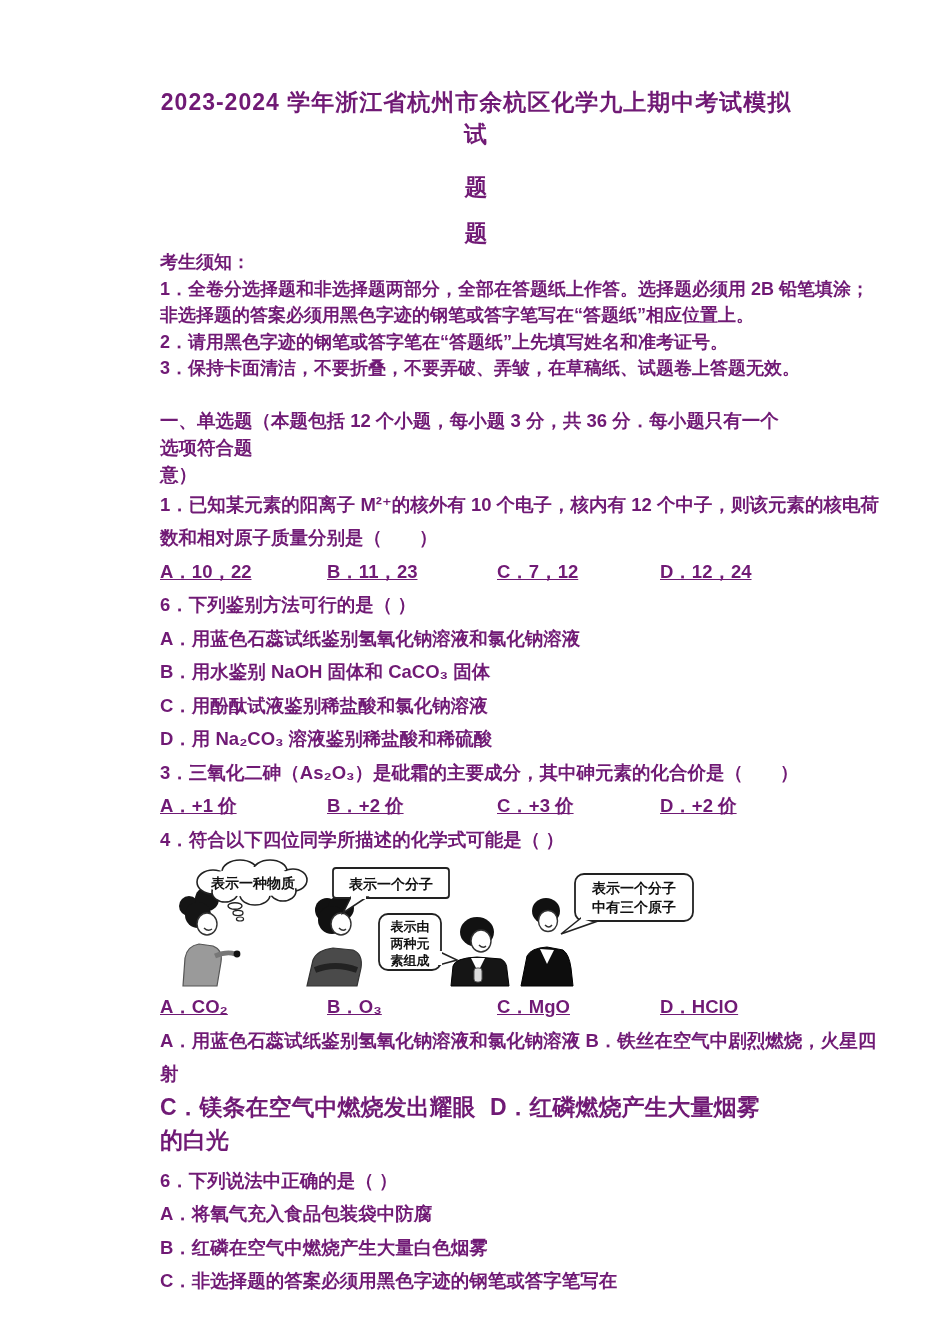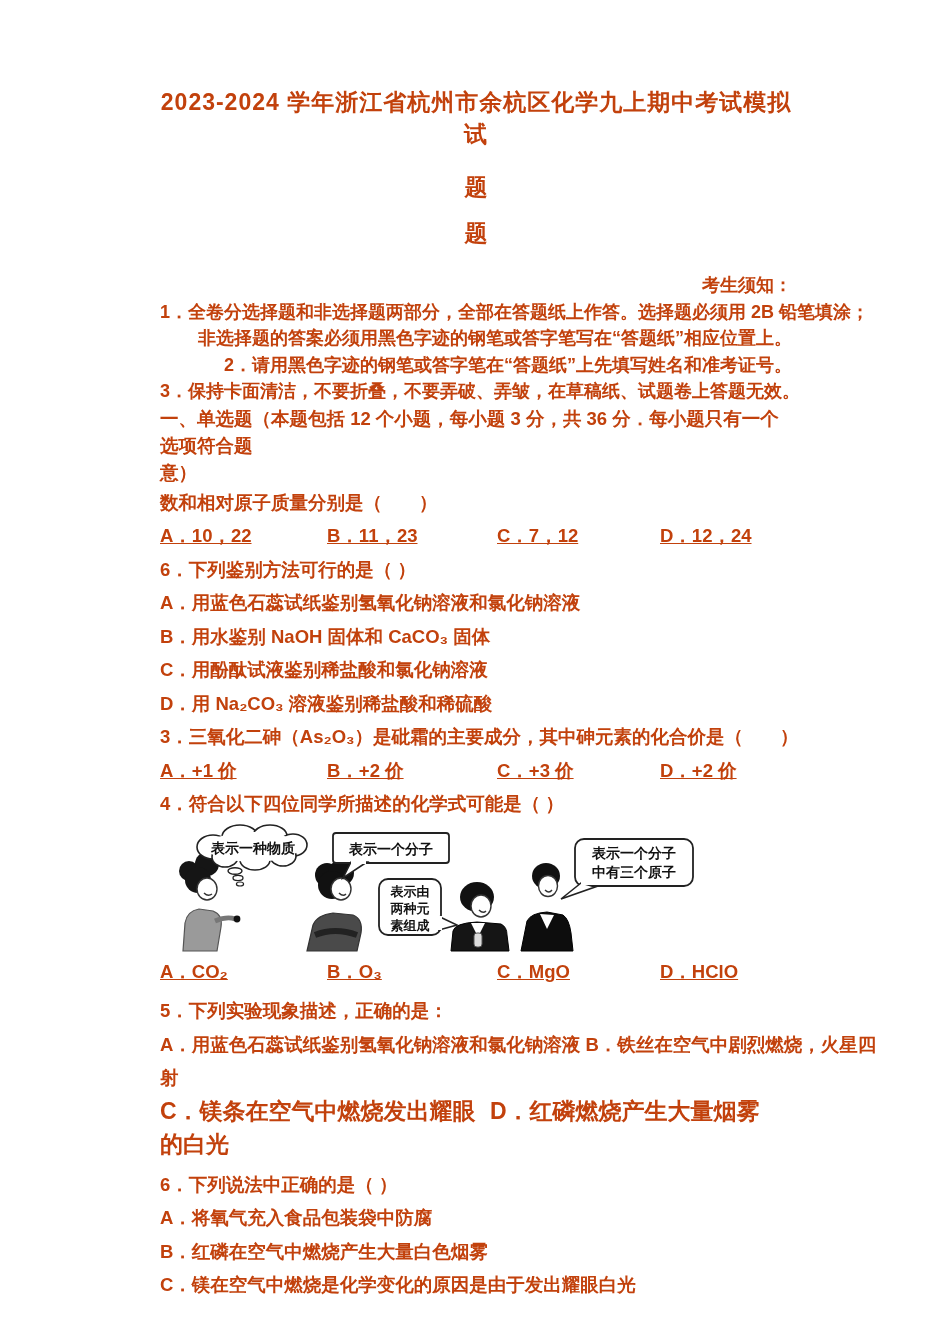--- a/index.html
+++ b/index.html
@@ -4,29 +4,29 @@
 <style>
   html,body{margin:0;padding:0;background:#ffffff;}
   .page{
     position:relative;
     width:950px;height:1344px;
     background:#ffffff;
     box-sizing:border-box;
     padding:86px 158px 18px 160px;
     font-family:"Liberation Sans","DejaVu Sans",sans-serif;
     font-weight:700;
-    color:#c2410c;
+    color:#701a75;
     overflow:hidden;
   }
   .title-line1{font-size:23px;line-height:32px;text-align:center;letter-spacing:1px;}
   .title-line2{font-size:23px;line-height:32px;text-align:center;margin-top:21px;}
   .title-line3{font-size:23px;line-height:32px;text-align:center;margin-top:14px;}
-  .notice{margin-top:23px;font-size:18px;line-height:26.5px;text-align:right;}
+  .notice{font-size:18px;line-height:26.5px;}
   .notice div{white-space:nowrap;}
-  .section-heading{font-size:18.5px;line-height:27px;}
+  .section-heading{margin-top:25px;font-size:18.5px;line-height:27px;}
   .qline{font-size:18.5px;line-height:33.5px;white-space:nowrap;}
   .opt-row4{display:grid;grid-template-columns:167px 170px 163px 1fr;font-size:18.5px;line-height:33.5px;text-decoration:underline;}
   .opt-row2{display:grid;grid-template-columns:330px 1fr;font-size:23px;line-height:33.5px;}
   .figure-wrap{margin:2px 0 0 -5px;height:132px;}
   .mt6{margin-top:6px;}
   svg text{font-family:"Liberation Sans","DejaVu Sans",sans-serif;font-weight:700;fill:#111;}
 </style>
 </head>
 <body>
 
@@ -43,20 +43,21 @@
     <div>2．请用黑色字迹的钢笔或答字笔在“答题纸”上先填写姓名和准考证号。</div>
     <div>3．保持卡面清洁，不要折叠，不要弄破、弄皱，在草稿纸、试题卷上答题无效。</div>
   </div>
 
   <div class="section-heading">
     <div>一、单选题（本题包括 12 个小题，每小题 3 分，共 36 分．每小题只有一个选项符合题</div>
     <div>意）</div>
   </div>
 
   <div>
+    <div class="qline">1．已知某元素的阳离子 M²⁺的核外有 10 个电子，核内有 12 个中子，则该元素的核电荷</div>
     <div class="qline">数和相对原子质量分别是（　　）</div>
     <div class="opt-row4">
       <span>A．10，22</span>
       <span>B．11，23</span>
       <span>C．7，12</span>
       <span>D．12，24</span>
     </div>
   </div>
 
   <div>
@@ -166,29 +167,28 @@
 
     <div class="opt-row4">
       <span>A．CO₂</span>
       <span>B．O₃</span>
       <span>C．MgO</span>
       <span>D．HClO</span>
     </div>
   </div>
 
   <div>
-    <div class="qline mt6">5．下列实验现象描述，正确的是：</div>
     <div class="qline">A．用蓝色石蕊试纸鉴别氢氧化钠溶液和氯化钠溶液 B．铁丝在空气中剧烈燃烧，火星四</div>
     <div class="qline">射</div>
     <div class="opt-row2">
       <span>C．镁条在空气中燃烧发出耀眼的白光</span>
       <span>D．红磷燃烧产生大量烟雾</span>
     </div>
   </div>
 
   <div>
     <div class="qline mt6">6．下列说法中正确的是（ ）</div>
     <div class="qline">A．将氧气充入食品包装袋中防腐</div>
     <div class="qline">B．红磷在空气中燃烧产生大量白色烟雾</div>
-    <div class="qline">C．镁在空气中燃烧是化学变化的原因是由于发出耀眼白光</div>
+    <div class="qline">C．非选择题的答案必须用黑色字迹的钢笔或答字笔写在</div>
   </div>
 
 </div>
 
 </body></html>

